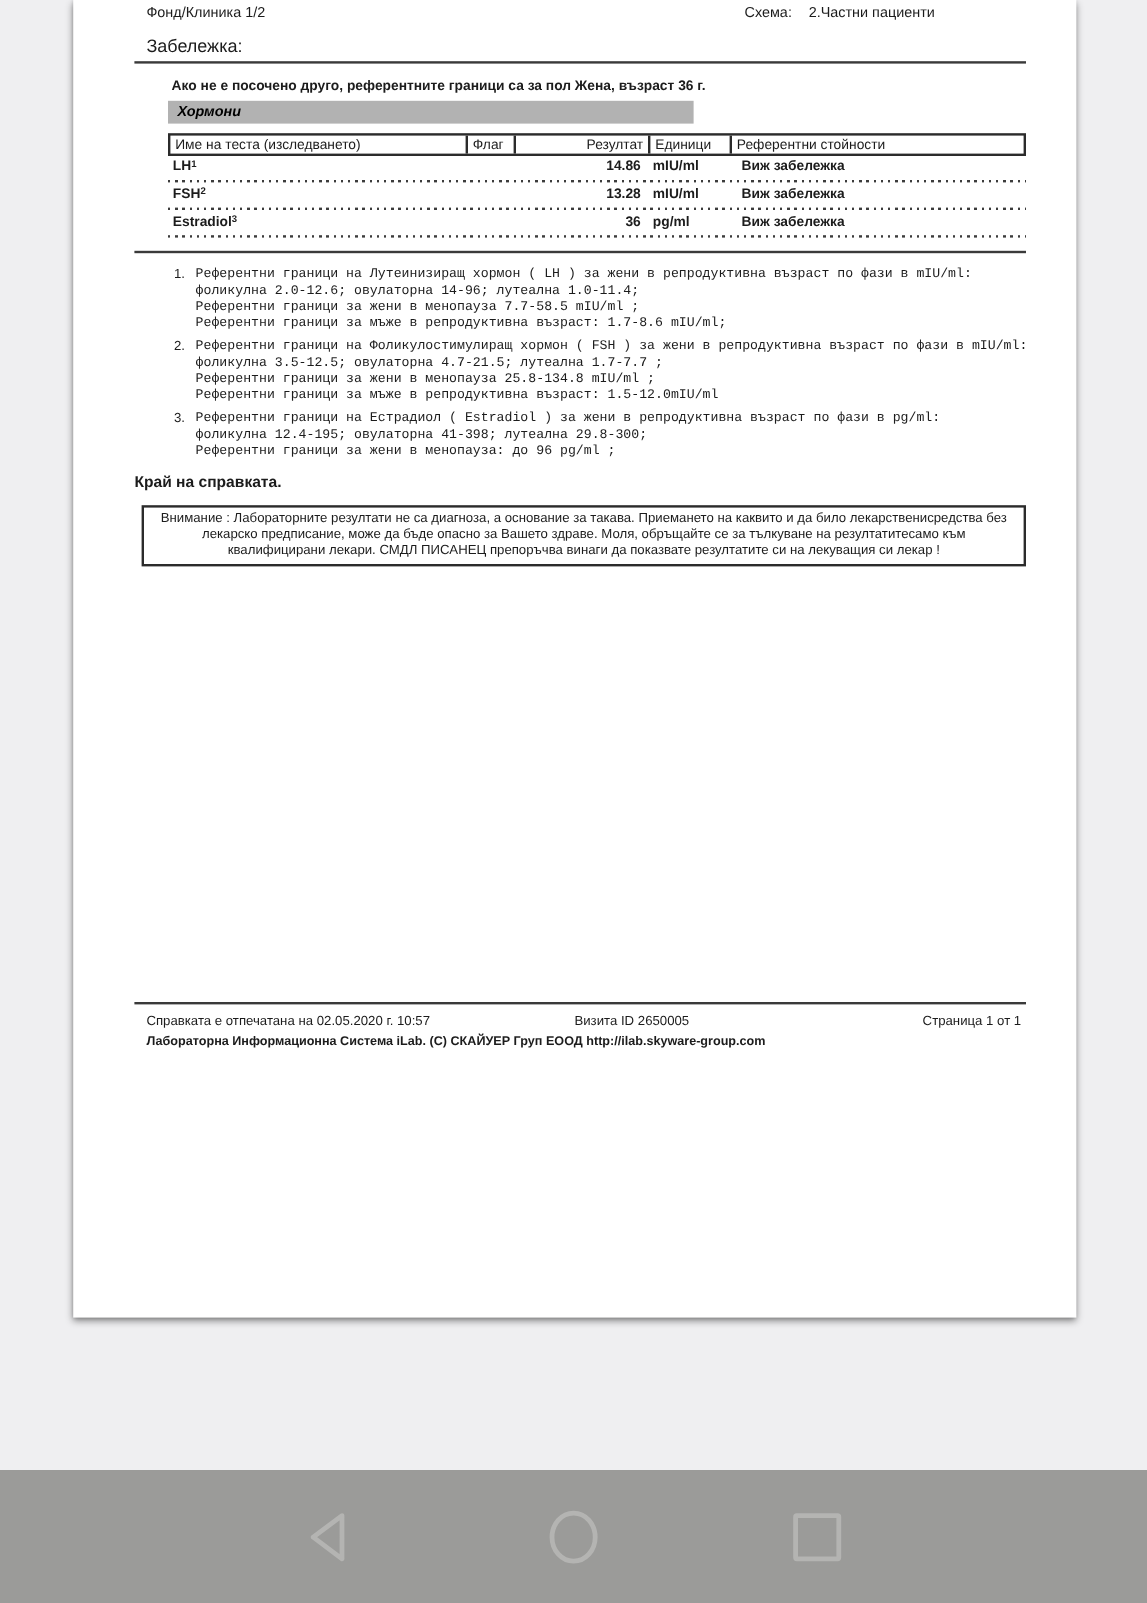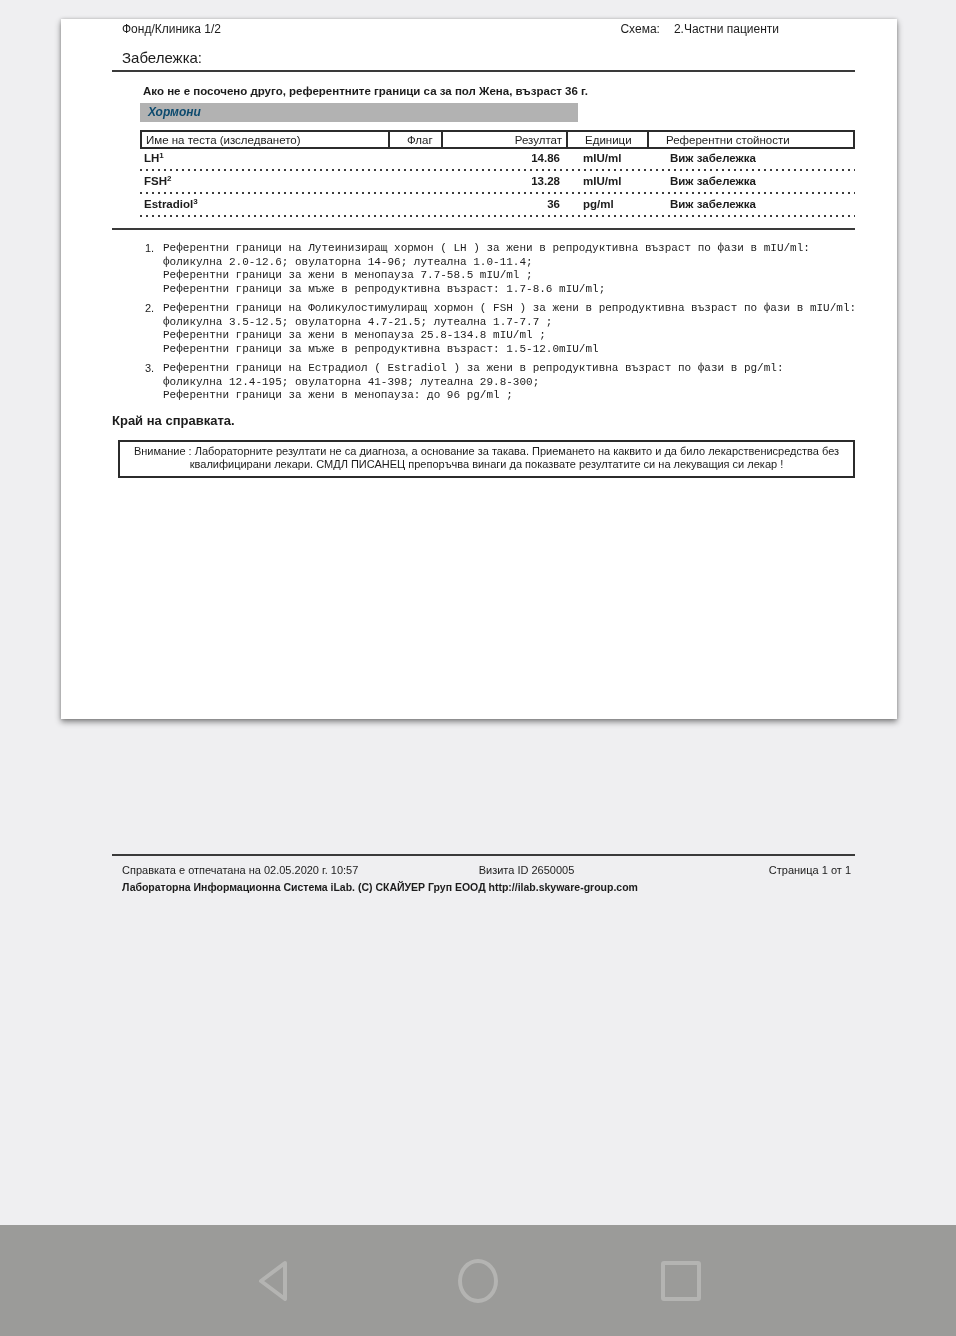--- a/index.html
+++ b/index.html
@@ -6,48 +6,47 @@
   html,body { width:956px; }
   body {
     font-family:"Liberation Sans","DejaVu Sans",sans-serif;
     color:#1c1c1c;
     background:#efeff1;
   }
   .screen { position:relative; width:956px; height:1336px; background:#efeff1; overflow:hidden; }
 
   
   .page {
-    position:absolute; left:61px; top:0; width:836px; height:700px;
+    position:absolute; left:61px; top:0; width:836px; height:1098px;
     background:#ffffff;
     box-shadow:0 3px 6px rgba(0,0,0,0.45), 0 0 3px rgba(0,0,0,0.18);
-    margin-top:19px;
   }
   .page-inner { position:relative; padding:0 42px 0 51px; }
 
   .doc-top { display:flex; justify-content:space-between; margin-top:3px; font-size:12px; }
   .doc-top .left { margin-left:10px; }
   .doc-top .right { margin-right:76px; }
   .scheme-label { margin-right:14px; }
 
   .note-label { margin-left:10px; margin-top:13px; font-size:15px; }
 
   .rule { border-bottom:2px solid #3a3a3a; margin-top:4px; }
 
   .statement { margin:13px 0 0 31px; font-size:11.5px; font-weight:bold; }
 
   .section-bar {
     margin:6px 0 0 28px; width:438px; height:19px;
-    background:#b2b2b2; color:#0c4a6e;
+    background:#b2b2b2; color:#000000;
     font-size:12px; font-style:italic; font-weight:bold;
     padding:2px 0 0 8px;
   }
 
   
   .rtable { margin:8px 0 0 28px; width:715px; font-size:11.5px; }
-  .t-grid { display:grid; grid-template-columns:248px 40px 112px 68px auto;gap:13px; }
+  .t-grid { display:grid; grid-template-columns:248px 40px 112px 68px auto; }
   .t-head { border:2px solid #2b2b2b; height:19px; }
   .t-head > div { padding:2px 4px 0 4px; border-right:2px solid #2b2b2b; overflow:hidden; white-space:nowrap; }
   .t-head > div:last-child { border-right:none; }
   .t-head .h-result { text-align:right; }
   .t-row { height:20px; padding-top:3px;font-weight:bold; }
   .t-row > div { padding:0 4px; white-space:nowrap; }
   .c-result { text-align:right; padding-right:6px !important; }
   .c-ref { padding-left:10px !important; }
   sup { font-size:8px; vertical-align:top; position:relative; top:-1px; }
   .dotline {
@@ -174,20 +173,21 @@
             <div>фоликулна 12.4-195; овулаторна 41-398; лутеална 29.8-300;</div>
             <div>Референтни граници за жени в менопауза: до 96 pg/ml  ;</div>
           </div>
         </div>
       </div>
 
       <div class="end-text">Край на справката.</div>
 
       <div class="warn-box">
         <div>Внимание : Лабораторните резултати не са диагноза, а основание за такава. Приемането на каквито и да било лекарственисредства без</div>
+        <div>лекарско предписание, може да бъде опасно за Вашето здраве. Моля, обръщайте се за тълкуване на резултатитесамо към</div>
         <div>квалифицирани лекари. СМДЛ  ПИСАНЕЦ  препоръчва винаги да показвате резултатите си на лекуващия си лекар !</div>
       </div>
 
     </div>
 
     <div class="page-footer">
       <div class="footer-row">
         <span class="f-left">Справката е отпечатана на 02.05.2020 г. 10:57</span>
         <span class="f-center">Визита ID 2650005</span>
         <span class="f-right">Страница 1 от 1</span>

